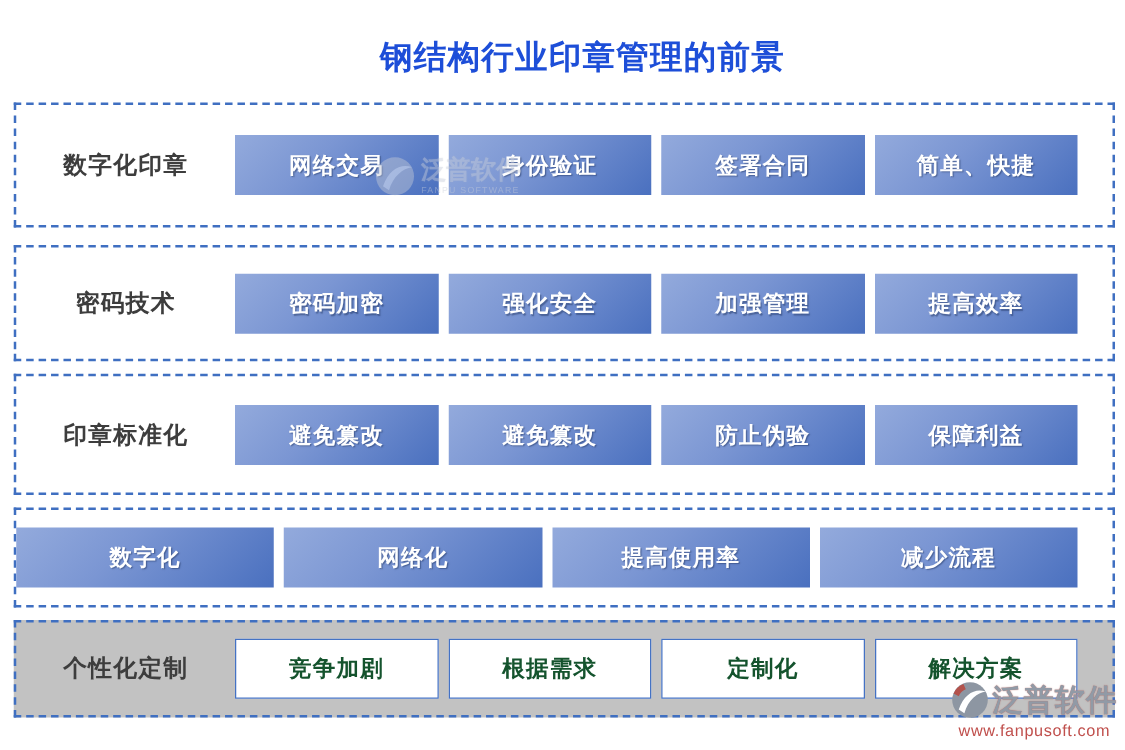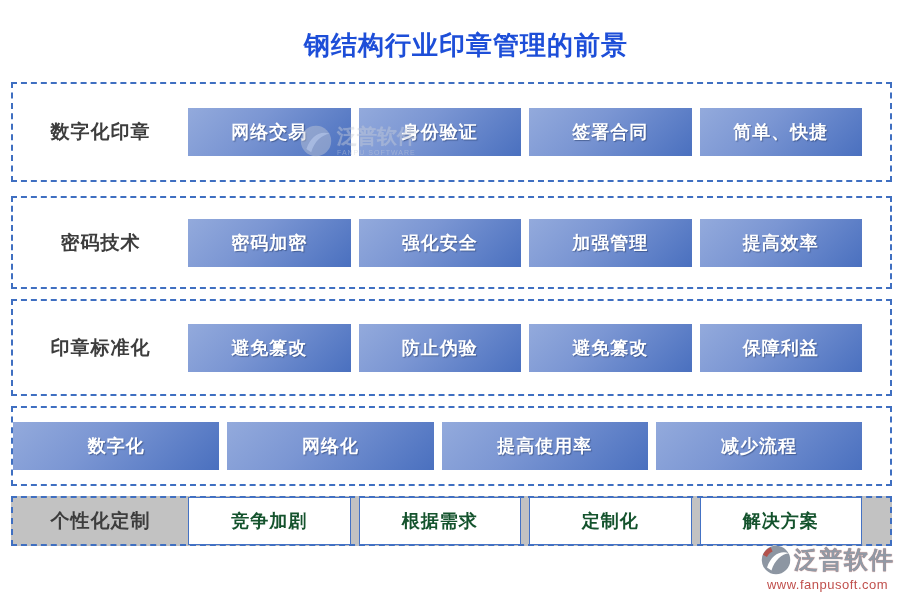--- a/index.html
+++ b/index.html
@@ -27,21 +27,21 @@
     box-sizing:border-box;
     border:2px dashed #3f6fc1;
     display:flex;
     align-items:center;
     background:#fff;
   }
   .row:nth-child(1){height:100px;margin-bottom:14px;}
   .row:nth-child(2){height:93px;margin-bottom:10px;}
   .row:nth-child(3){height:97px;margin-bottom:10px;}
   .row:nth-child(4){height:80px;margin-bottom:10px;}
-  .row:nth-child(5){height:50px;background:#c2c2c2;}
+  .row:nth-child(5){height:78px;background:#c2c2c2;}
   .row-label{
     width:175px;
     flex:0 0 175px;
     text-align:center;
     font-size:19px;
     font-weight:bold;
     color:#3d3d3d;
     letter-spacing:1px;
   }
   .btns{
@@ -135,22 +135,22 @@
         <div class="cell">强化安全</div>
         <div class="cell">加强管理</div>
         <div class="cell">提高效率</div>
       </div>
     </div>
 
     <div class="row blue">
       <div class="row-label">印章标准化</div>
       <div class="btns">
         <div class="cell">避免篡改</div>
+        <div class="cell">避免篡改</div>
         <div class="cell">防止伪验</div>
-        <div class="cell">避免篡改</div>
         <div class="cell">保障利益</div>
       </div>
     </div>
 
     <div class="row blue">
       <div class="btns">
         <div class="cell">数字化</div>
         <div class="cell">网络化</div>
         <div class="cell">提高使用率</div>
         <div class="cell">减少流程</div>

